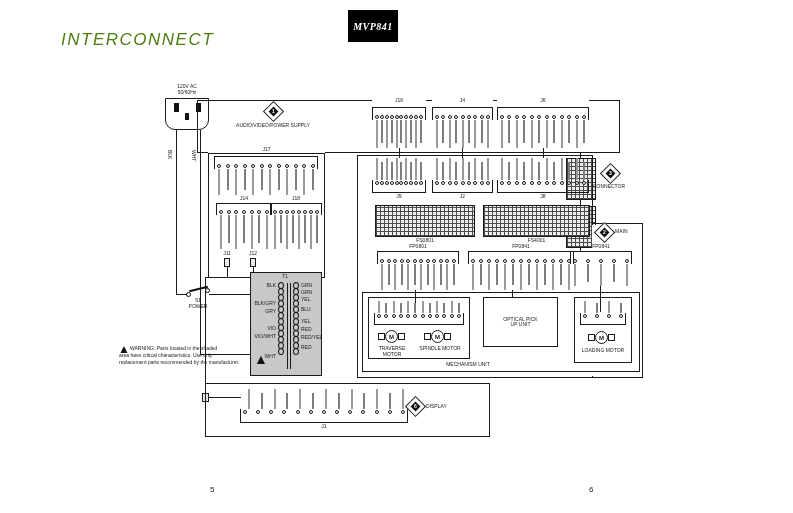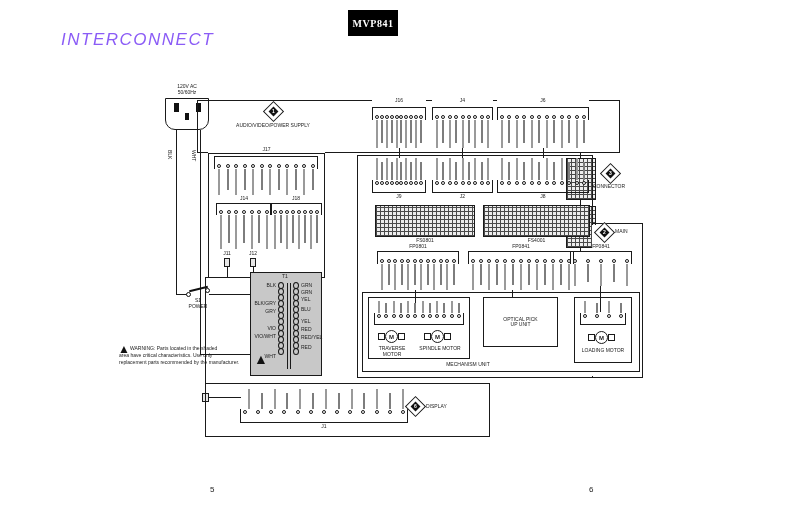--- a/index.html
+++ b/index.html
@@ -46,33 +46,33 @@
   .mc{width:13px;height:13px;border:1.2px solid #1a1a1a;border-radius:50%;box-sizing:border-box;
       display:flex;align-items:center;justify-content:center;font-size:6px;font-weight:bold;background:#fff;}
   
   .coil{position:absolute;display:flex;flex-direction:column;}
   .bump{width:6px;height:7px;border:1px solid #1a1a1a;border-radius:50%;box-sizing:border-box;
         margin-top:-1px;background:transparent;display:block;}
   
   .badge{position:absolute;background:#000;color:#fff;font-family:"Liberation Serif",serif;
          font-weight:bold;font-size:10px;display:flex;align-items:center;justify-content:center;
          letter-spacing:.5px;}
-  .title{position:absolute;font-style:italic;font-size:17px;letter-spacing:1.5px;color:#8b5cf6;}
+  .title{position:absolute;font-style:italic;font-size:17px;letter-spacing:1.5px;color:#4d7c0f;}
   .stub{position:absolute;box-sizing:border-box;border:1px solid #1a1a1a;background:#e8e8e8;}
   .shade{position:absolute;box-sizing:border-box;background:#c8c8c8;border:1.2px solid #1a1a1a;}
   .tri{position:absolute;font-size:12px;line-height:1;color:#111;}
   .rot{transform:rotate(90deg);transform-origin:left top;}
   .pg{position:absolute;font-size:8px;color:#222;}
 </style>
 </head>
 <body>
 
 <div id="canvas">
 
-  <div class="badge" style="left:348px;top:10px;width:50px;height:26px;">MVP841</div>
+  <div class="badge" style="left:348px;top:10px;width:50px;height:32px;font-style:italic;">MVP841</div>
   <div class="title" style="left:61px;top:30px;">INTERCONNECT</div>
 
   <div class="lbl t5 c" style="left:161px;top:84px;width:52px;">120V AC</div>
   <div class="lbl t5 c" style="left:161px;top:90px;width:52px;">50/60Hz</div>
   <div class="box2" style="left:165px;top:98px;width:44px;height:32px;border-radius:0 0 10px 10px;"></div>
   <div class="abs" style="left:174px;top:103px;width:5px;height:9px;background:#111;"></div>
   <div class="abs" style="left:196px;top:103px;width:5px;height:9px;background:#111;"></div>
   <div class="abs" style="left:185px;top:113px;width:4px;height:7px;background:#111;"></div>
 
   <div class="wv" style="left:176px;top:130px;height:164px;"></div>

